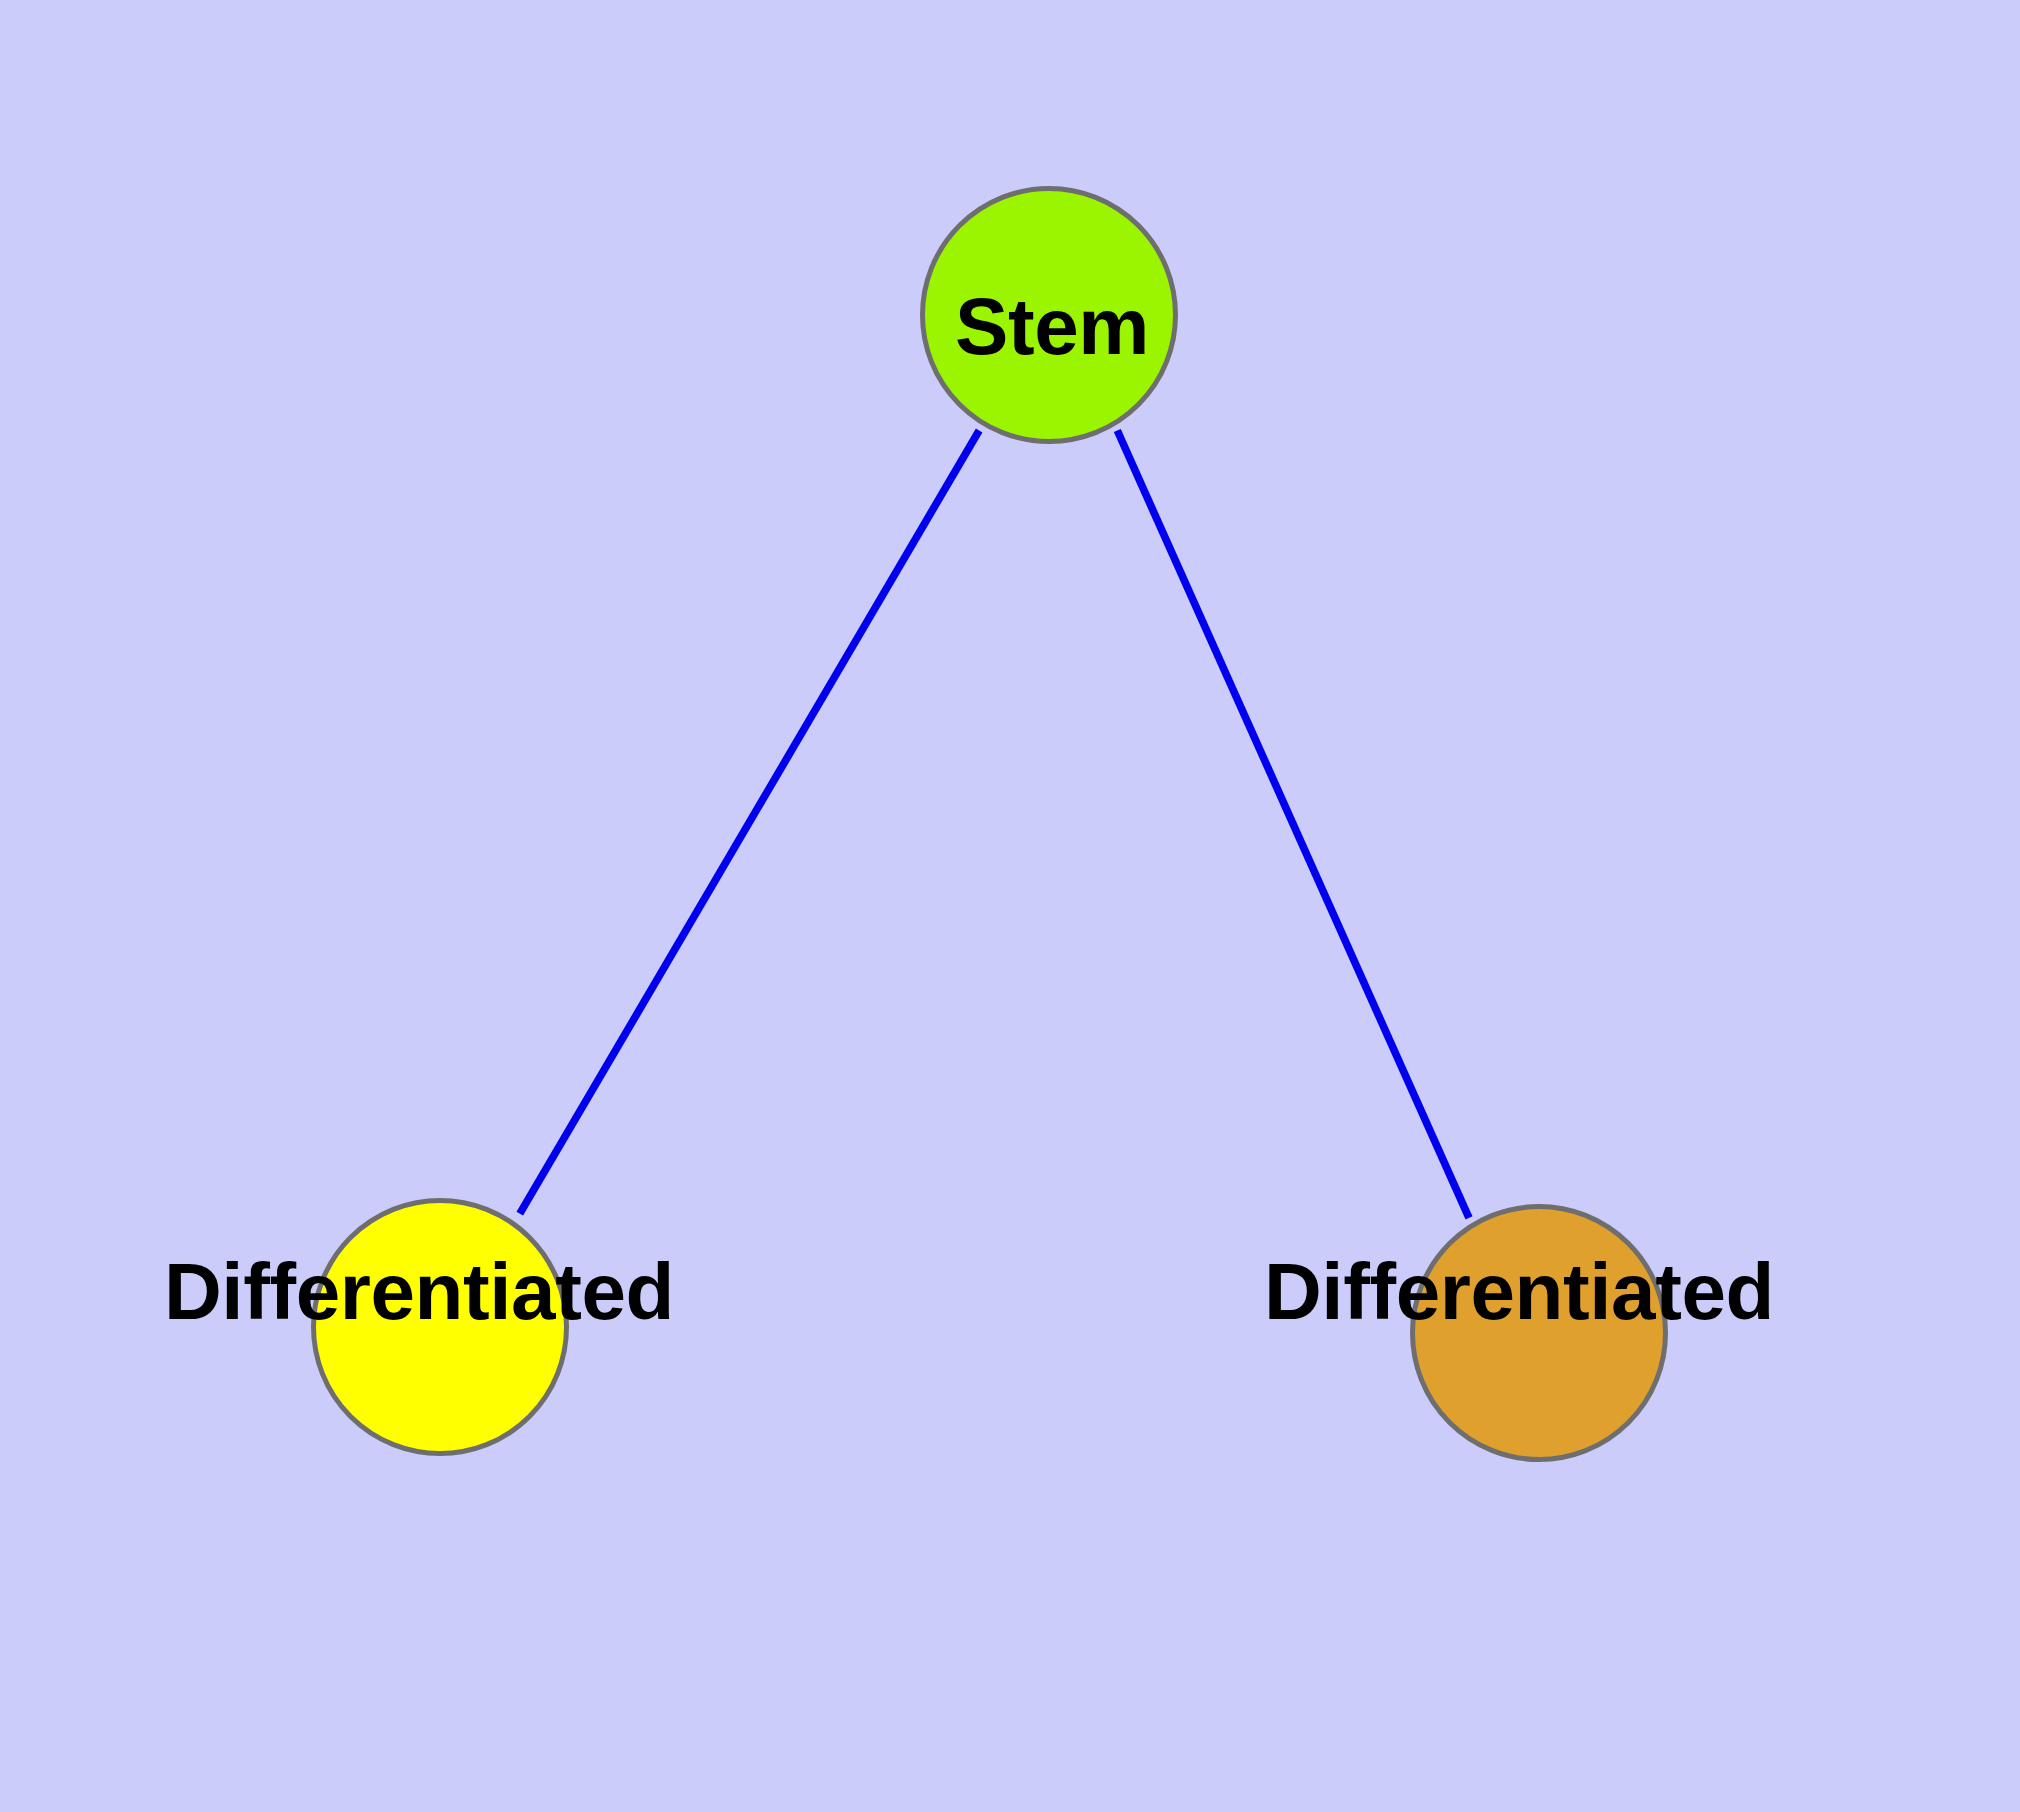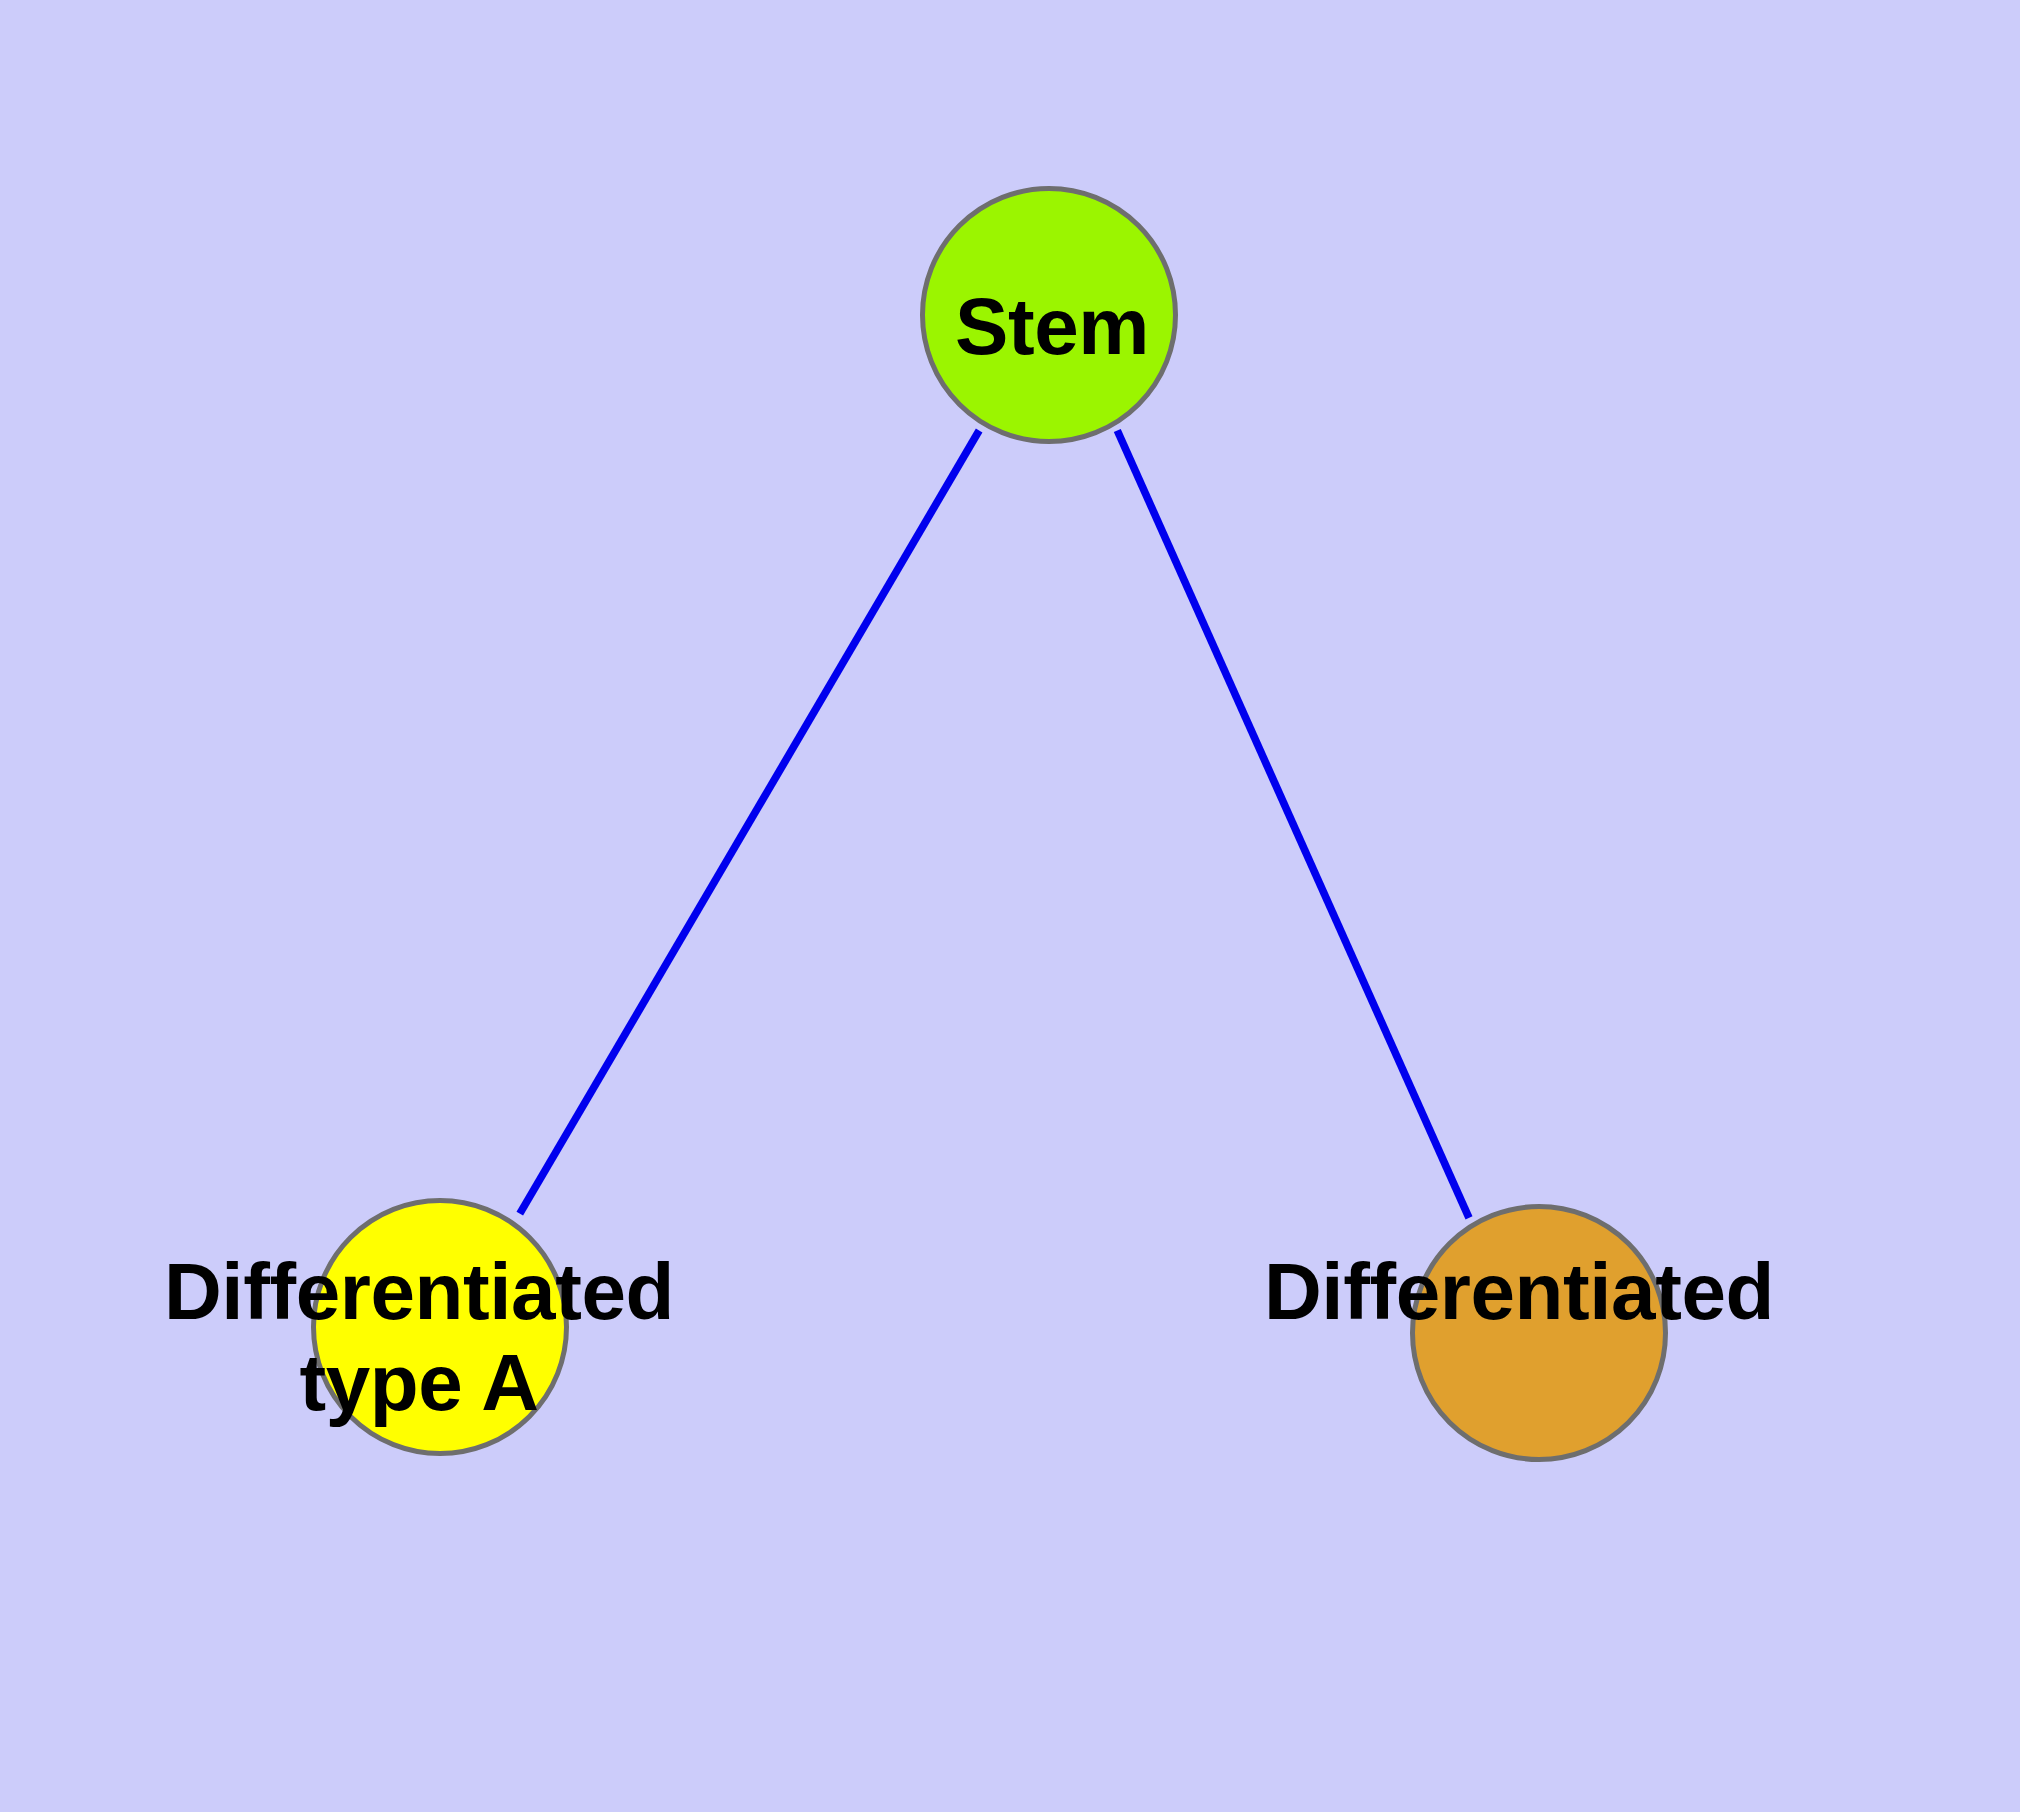--- a/index.html
+++ b/index.html
@@ -95,21 +95,20 @@
   <div class="node" id="node-stem" style="left: 920px; top: 186px; width: 258px; height: 258px; background: rgb(155, 245, 0); border-color: rgb(110, 110, 110);"></div>
   <div class="node" id="node-type-a" style="left: 311px; top: 1198px; width: 258px; height: 258px; background: rgb(255, 255, 0); border-color: rgb(110, 110, 110);"></div>
   <div class="node" id="node-type-b" style="left: 1410px; top: 1204px; width: 258px; height: 258px; background: rgb(224, 160, 46); border-color: rgb(110, 110, 110);"></div>
 
   <div class="node-label" id="label-stem" style="color: rgb(0, 0, 0);">
     <div>Stem</div>
   </div>
 
   <div class="node-label" id="label-type-a" style="color: rgb(0, 0, 0);">
     <div>Differentiated</div>
-    <div>type A</div>
   </div>
 
   <div class="node-label" id="label-type-b" style="color: rgb(0, 0, 0);">
     <div>Differentiated</div>
   </div>
 
 </div>
 
 
 </body></html>

